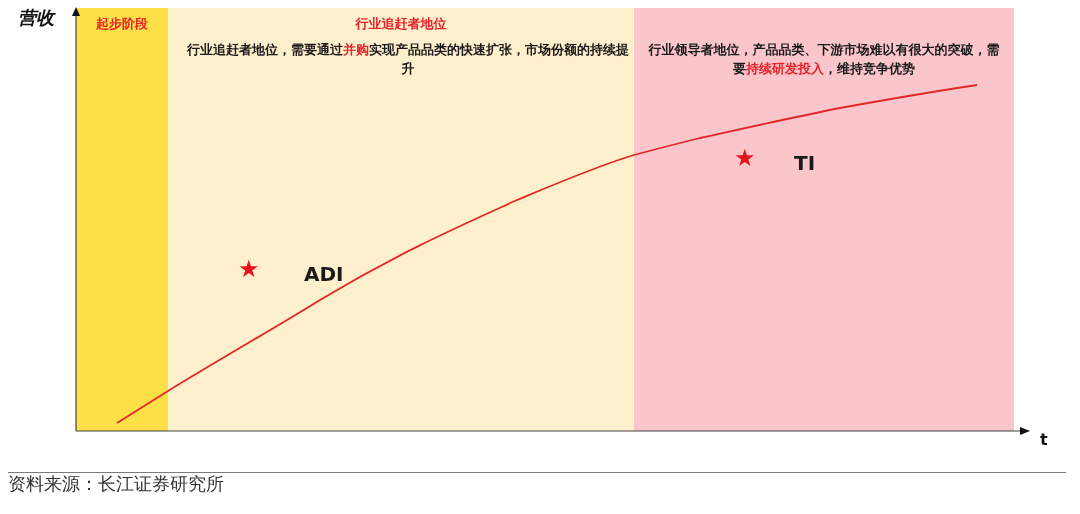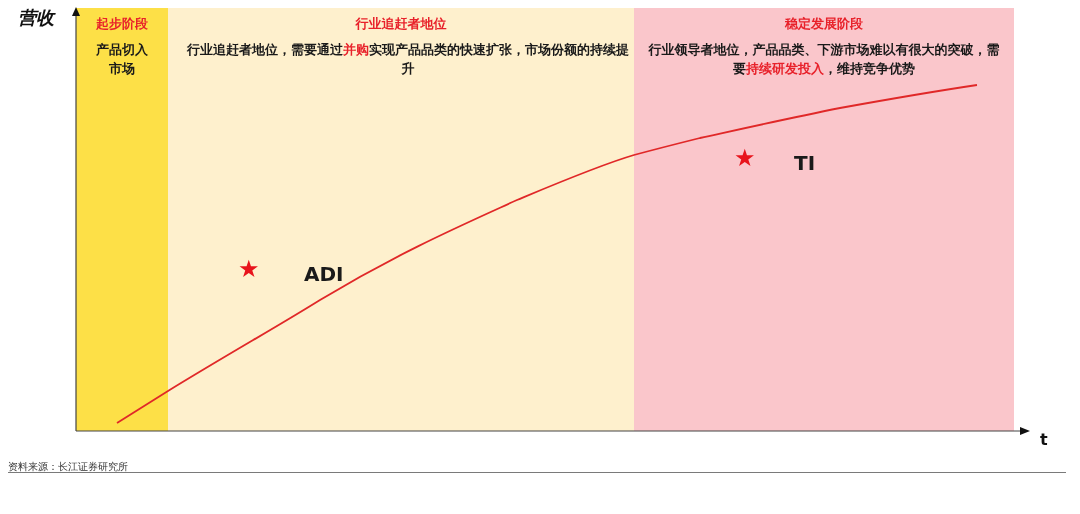--- a/index.html
+++ b/index.html
@@ -14,42 +14,37 @@
   .r3 { left: 634px; width: 380px; background: #fac6cb; }
   .stage-title { position: absolute; top: 7px; left: 0; right: 0; text-align: center;
                  font-size: 13px; font-weight: bold; color: #e8212a; }
   .stage-desc { position: absolute; top: 32px; left: 6px; right: 6px; text-align: center;
                 font-size: 13px; font-weight: bold; line-height: 19px; color: #1a1a1a; }
   .hl { color: #e8212a; }
   svg.plot { position: absolute; left: 0; top: 0; }
   .company { font-size: 20px; font-weight: bold; color: #1a1a1a; }
   .star { color: #e8141c; font-size: 24px; line-height: 24px; }
   .footer-line { left: 8px; top: 472px; width: 1058px; height: 1px; background: #7a7a7a; }
-  .source { left: 8px; top: 460px; font-size: 10px; color: #333; }
+  .source { left: 8px; top: 472px; font-size: 18px; color: #333; }
 </style>
 </head>
 <body>
 
 <div class="abs ylabel">营收</div>
 
 <div class="region r1">
   <div class="stage-title">起步阶段</div>
-  <div class="stage-desc">
-    <div>产品切入</div>
-    <div>市场</div>
-  </div>
 </div>
 
 <div class="region r2">
   <div class="stage-title">行业追赶者地位</div>
   <div class="stage-desc" style="left:14px;right:0;"><span>行业追赶者地位，需要通过</span><span class="hl">并购</span><span>实现产品品类的快速扩张，市场份额的持续提升</span></div>
 </div>
 
 <div class="region r3">
-  <div class="stage-title">稳定发展阶段</div>
   <div class="stage-desc" style="left:10px;right:10px;font-family:Liberation Serif, serif;"><span>行业领导者地位，产品品类、下游市场难以有很大的突破，需要</span><span class="hl">持续研发投入</span><span>，维持竞争优势</span></div>
 </div>
 
 <svg class="plot" width="1080" height="514">
 
   <line x1="76" y1="431" x2="76" y2="14" stroke="#444" stroke-width="1.2"></line>
   <polygon points="72,16 80,16 76,7" fill="#111"></polygon>
 
   <line x1="76" y1="431" x2="1022" y2="431" stroke="#444" stroke-width="1.2"></line>
   <polygon points="1020,427 1020,435 1030,431" fill="#111"></polygon>

